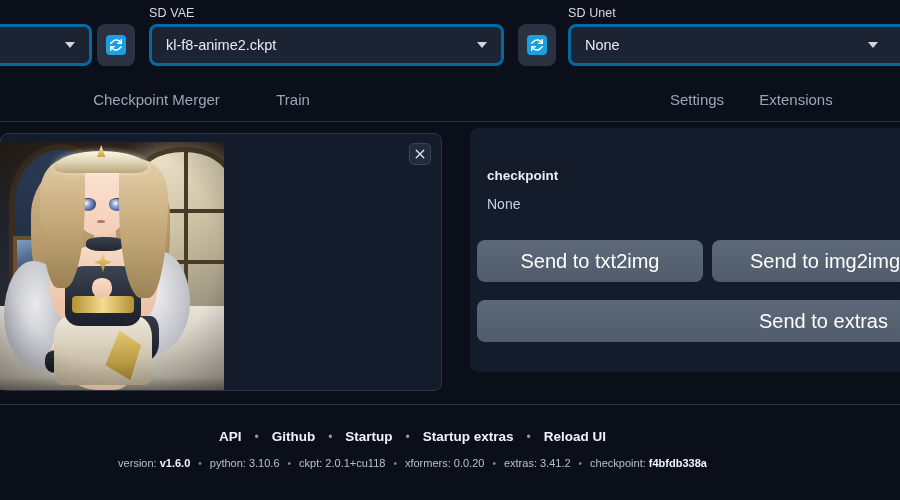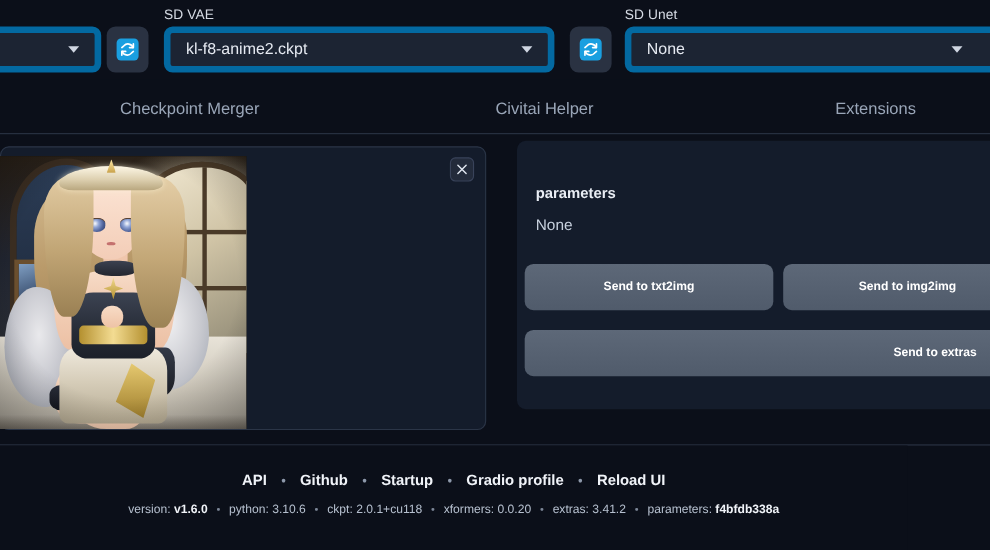--- a/index.html
+++ b/index.html
@@ -18,21 +18,21 @@
   }
   .field-group { position: absolute; top: 0; height: 72px; }
   .field-label {
     position: absolute; top: 6px; left: 0;
     font-size: 12.5px; color: #d6dbe4; font-weight: 400;
     letter-spacing: .1px; white-space: nowrap;
   }
   .dropdown {
     position: absolute;
     background: #1c2433;
-    border: 6px solid #0369a1;
+    border: 3px solid #0369a1;
     border-radius: 8px;
     height: 42px;
     display: flex; align-items: center;
     padding: 0 14px;
   }
   .dropdown .dd-value {
     font-size: 14.5px; color: #e6eaf2; white-space: nowrap; flex: 1;
   }
   .caret {
     width: 0; height: 0;
@@ -120,21 +120,21 @@
   }
   .params-value {
     position: absolute; left: 17px; top: 68px;
     font-size: 14px; color: #c8d1de;
   }
   .send-btn {
     position: absolute;
     height: 42px;
     background: linear-gradient(180deg,#5d6878 0%,#505b6b 100%);
     border: none; border-radius: 8px;
-    color: #ffffff; font-size: 11px; font-weight: 700;
+    color: #ffffff; font-size: 20px; font-weight: 400;
     font-family: "Liberation Sans", sans-serif;
     cursor: pointer;
     display: flex; align-items: center; justify-content: center;
   }
   #btn-txt2img { left: 7px;   top: 112px; width: 226px; }
   #btn-img2img { left: 242px; top: 112px; width: 226px; }
   #btn-extras  { left: 7px;   top: 172px; width: 463px;
                  justify-content: flex-end; padding-right: 52px; }
 
   
@@ -383,22 +383,23 @@
     <div class="field-group" style="left:568px; width:345px;">
       <div class="field-label">SD Unet</div>
       <div class="dropdown" style="left:0; top:24px; width:345px;">
         <span class="dd-value">None</span>
         <span class="caret" style="margin-right:18px;"></span>
       </div>
     </div>
   </div>
 
   <div class="tabbar">
-    <div class="tab" style="left:95px; width:155px;">Checkpoint Merger</div>
-    <div class="tab" style="left:432px;width:126px;">Civitai Helper</div>
+    <div class="tab" style="left:79px; width:155px;">Checkpoint Merger</div>
+    <div class="tab" style="left:257px;width:72px;">Train</div>
+    <div class="tab" style="left:653px;width:88px;">Settings</div>
     <div class="tab" style="left:746px;width:100px;">Extensions</div>
   </div>
 
   <div class="main">
 
     <div class="image-panel">
       <div class="image-frame">
         <div class="art">
           <div class="art-bg"></div>
           <div class="art-arch"></div>
@@ -443,51 +444,51 @@
       </div>
       <div class="close-btn">
         <svg width="10" height="10" viewBox="0 0 12 12">
           <line x1="1.5" y1="1.5" x2="10.5" y2="10.5" stroke="#dfe5ef" stroke-width="1.6" stroke-linecap="round"></line>
           <line x1="10.5" y1="1.5" x2="1.5" y2="10.5" stroke="#dfe5ef" stroke-width="1.6" stroke-linecap="round"></line>
         </svg>
       </div>
     </div>
 
     <div class="params-panel">
-      <div class="params-title">parameters</div>
+      <div class="params-title">checkpoint</div>
       <div class="params-value">None</div>
 
       <button class="send-btn" id="btn-txt2img">Send to txt2img</button>
       <button class="send-btn" id="btn-img2img">Send to img2img</button>
       <button class="send-btn" id="btn-extras">Send to extras</button>
     </div>
   </div>
 
   <div class="footer-divider"></div>
   <div class="footer">
     <div class="footer-links">
       <a>API</a>
       <span class="sep">•</span>
       <a>Github</a>
       <span class="sep">•</span>
       <a>Startup</a>
       <span class="sep">•</span>
-      <a>Gradio profile</a>
+      <a>Startup extras</a>
       <span class="sep">•</span>
       <a>Reload UI</a>
     </div>
 
     <div class="footer-version">
       <span class="vitem"><span>version: </span><b>v1.6.0</b></span>
       <span class="vsep">•</span>
       <span class="vitem"><span>python: </span><span>3.10.6</span></span>
       <span class="vsep">•</span>
       <span class="vitem"><span>ckpt: </span><span>2.0.1+cu118</span></span>
       <span class="vsep">•</span>
       <span class="vitem"><span>xformers: </span><span>0.0.20</span></span>
       <span class="vsep">•</span>
       <span class="vitem"><span>extras: </span><span>3.41.2</span></span>
       <span class="vsep">•</span>
-      <span class="vitem"><span>parameters: </span><b>f4bfdb338a</b></span>
+      <span class="vitem"><span>checkpoint: </span><b>f4bfdb338a</b></span>
     </div>
   </div>
 
 </div>
 
 </body></html>

